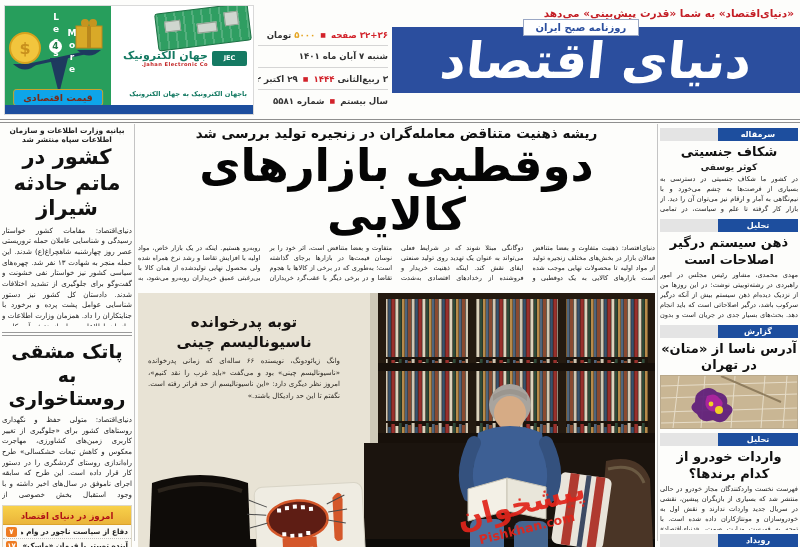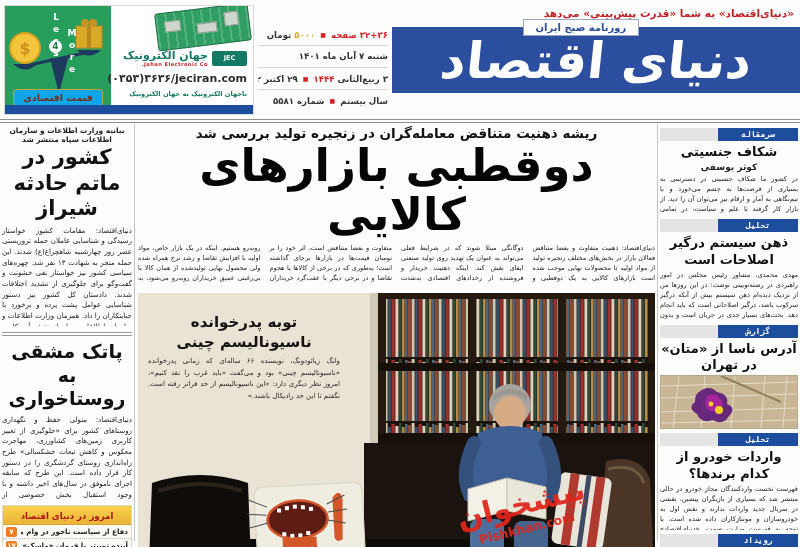--- a/index.html
+++ b/index.html
@@ -59,21 +59,21 @@
   .photo svg{position:absolute;left:0;top:0;}
   .ovl{position:absolute;left:10px;top:20px;width:192px;direction:rtl;}
   .ovl-title{font-size:15px;font-weight:900;text-align:center;color:#151210;line-height:1.3;}
   .ovl-body{margin-top:4px;font-size:7px;line-height:1.65;text-align:justify;color:#2a2620;}
   .wm{position:absolute;left:295px;top:196px;width:180px;text-align:center;transform:rotate(-14deg);color:#e1251b;opacity:.93;}
   .wm-fa{font-size:30px;font-weight:bold;direction:rtl;line-height:30px;}
   .wm-en{font-size:12.5px;font-weight:bold;margin-top:2px;}
   
   .sidebar{position:absolute;right:2px;top:124px;width:138px;direction:rtl;}
   .sb-tag{position:relative;height:13px;background:#e4e4e4;margin:4px 0 3px;}
-  .sb-tag span{position:absolute;right:0;top:0;bottom:0;width:58%;background:#1d4e9e;color:#fff;font-size:8px;font-weight:bold;text-align:center;line-height:13px;font-family:Liberation Mono, monospace;}
+  .sb-tag span{position:absolute;right:0;top:0;bottom:0;width:58%;background:#1d4e9e;color:#fff;font-size:8px;font-weight:bold;text-align:center;line-height:13px;}
   .sb-title{font-size:13px;font-weight:900;text-align:center;color:#111;line-height:1.25;margin:2px 0;}
   .sb-author{font-size:9px;font-weight:bold;text-align:center;color:#222;margin:1px 0 2px;}
   .sb-body{font-size:6.6px;line-height:1.52;text-align:justify;color:#222;overflow:hidden;}
   .s1b{max-height:41px;} .s2b{max-height:51px;} .s4b{max-height:46px;}
   .sb-map{position:relative;height:52px;margin:2px 0 1px;overflow:hidden;border:1px solid #b9a98c;}
 </style>
 </head>
 <body>
 
 <div class="page">
@@ -103,21 +103,20 @@
         <div class="ad-chip" style="left:40px;top:14px;width:18px;height:8px;"></div>
         <div class="ad-chip" style="left:68px;top:6px;width:12px;height:12px;"></div>
       </div>
       <div class="ad-corow">
         <div class="ad-logo">JEC</div>
         <div>
           <div class="ad-co-fa">جهان الکترونیک</div>
           <div class="ad-co-en">Jahan Electronic Co.</div>
         </div>
       </div>
-      <div class="ad-phone">(۰۳۵۳)۳۶۳۶/jeciran.com</div>
       <div class="ad-tag">باجهان الکترونیک به جهان الکترونیک</div>
     </div>
     <div class="ad-bluebar"></div>
   </div>
 
   <div class="meta">
     <div class="meta-row">
       <span class="m-red">۳۲+۳۶ صفحه</span>
       <span class="m-dot">■</span>
       <span class="m-gold">۵۰۰۰</span>

